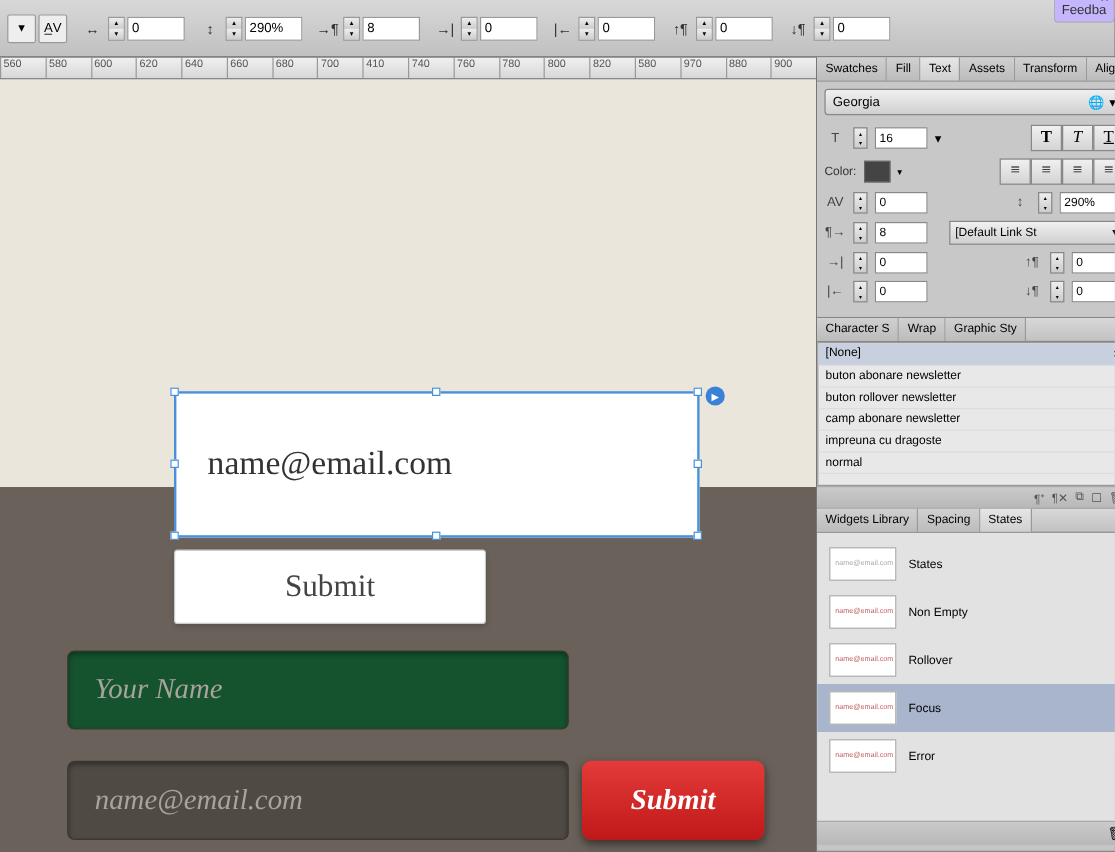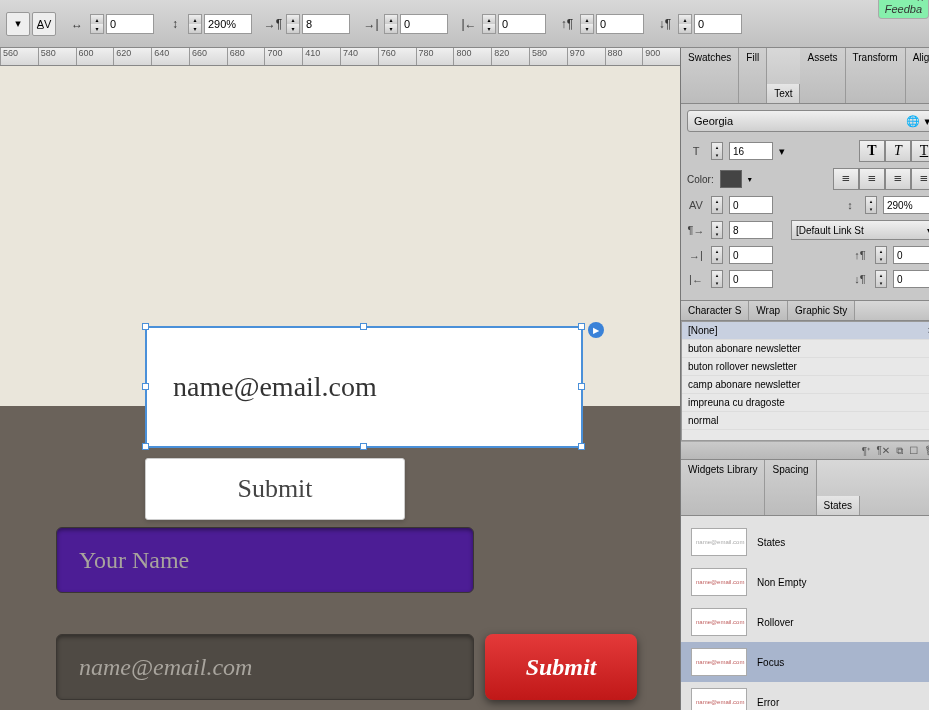--- a/index.html
+++ b/index.html
@@ -44,24 +44,23 @@
 }
 .toolbar .spinner {
   width: 14px; height: 20px;
   display: flex; flex-direction: column;
   border: 1px solid #999;
 }
 .toolbar .spinner div { flex:1; background: linear-gradient(#eee,#ccc); font-size:6px; display:flex;align-items:center;justify-content:center;}
 .toolbar .ic { width:22px; height:20px; display:flex;align-items:center;justify-content:center; font-size:12px; color:#333;}
 .feedback-tab {
   position: absolute; top:0; right:0;
-  background:#86efac; border:1px solid #aaa; border-top:none;
+  background:#c4b5fd; border:1px solid #aaa; border-top:none;
   padding:3px 6px; font-size:11px; color:#333;
   border-radius:0 0 4px 4px;
-  font-style:italic;
 }
 .ruler-h {
   background: linear-gradient(#f0f0f0,#d8d8d8);
   height: 18px;
   border-bottom: 1px solid #888;
   display: flex;
   font-size:9px;
   color:#555;
   overflow:hidden;
   width:680px;
@@ -119,26 +118,26 @@
 }
 .f3 {
   left:145px; top:410px; width:260px; height:62px;
   background:#fff;
   border:1px solid #ccc;
   display:flex; align-items:center; justify-content:center;
   font-size:26px; color:#444; border-radius:3px;
   box-shadow: 0 2px 4px rgba(0,0,0,.15);
 }
 .f4 {
-  left:56px; top:479px; width:418px; height:66px;
-  background:#4c1d95; border-radius:6px;
+  left:56px; top:494px; width:418px; height:66px;
+  background:#14532d; border-radius:6px;
   border:1px solid #3a3632;
   display:flex; align-items:center;
   padding-left:22px;
-  font-size:24px; color:#a8a49d;
+  font-size:24px; font-style:italic; color:#a8a49d;
   box-shadow: inset 0 2px 4px rgba(0,0,0,.4);
 }
 .f5 {
   left:56px; top:586px; width:418px; height:66px;
   background:#4f4a44; border-radius:6px;
   border:1px solid #3a3632;
   display:flex; align-items:center;
   padding-left:22px;
   font-size:24px; font-style:italic; color:#a8a49d;
   box-shadow: inset 0 2px 4px rgba(0,0,0,.4);
@@ -173,21 +172,20 @@
   position:relative;
 }
 .tab-row .tab {
   padding:4px 7px;
   border-right:1px solid #999;
   background: linear-gradient(#d0d0d0,#bcbcbc);
   cursor:pointer;
 }
 .tab-row .tab.active {
   background: linear-gradient(#e6e6e6,#d0d0d0);
-  margin-top: 36px;
 }
 .collapse-arrows {
   position:absolute; right:4px; top:4px; font-size:8px; color:#555;
 }
 .panel-body {
   padding:6px;
   background:#c8c8c8;
 }
 .font-dd {
   background: linear-gradient(#f0f0f0,#d0d0d0);

